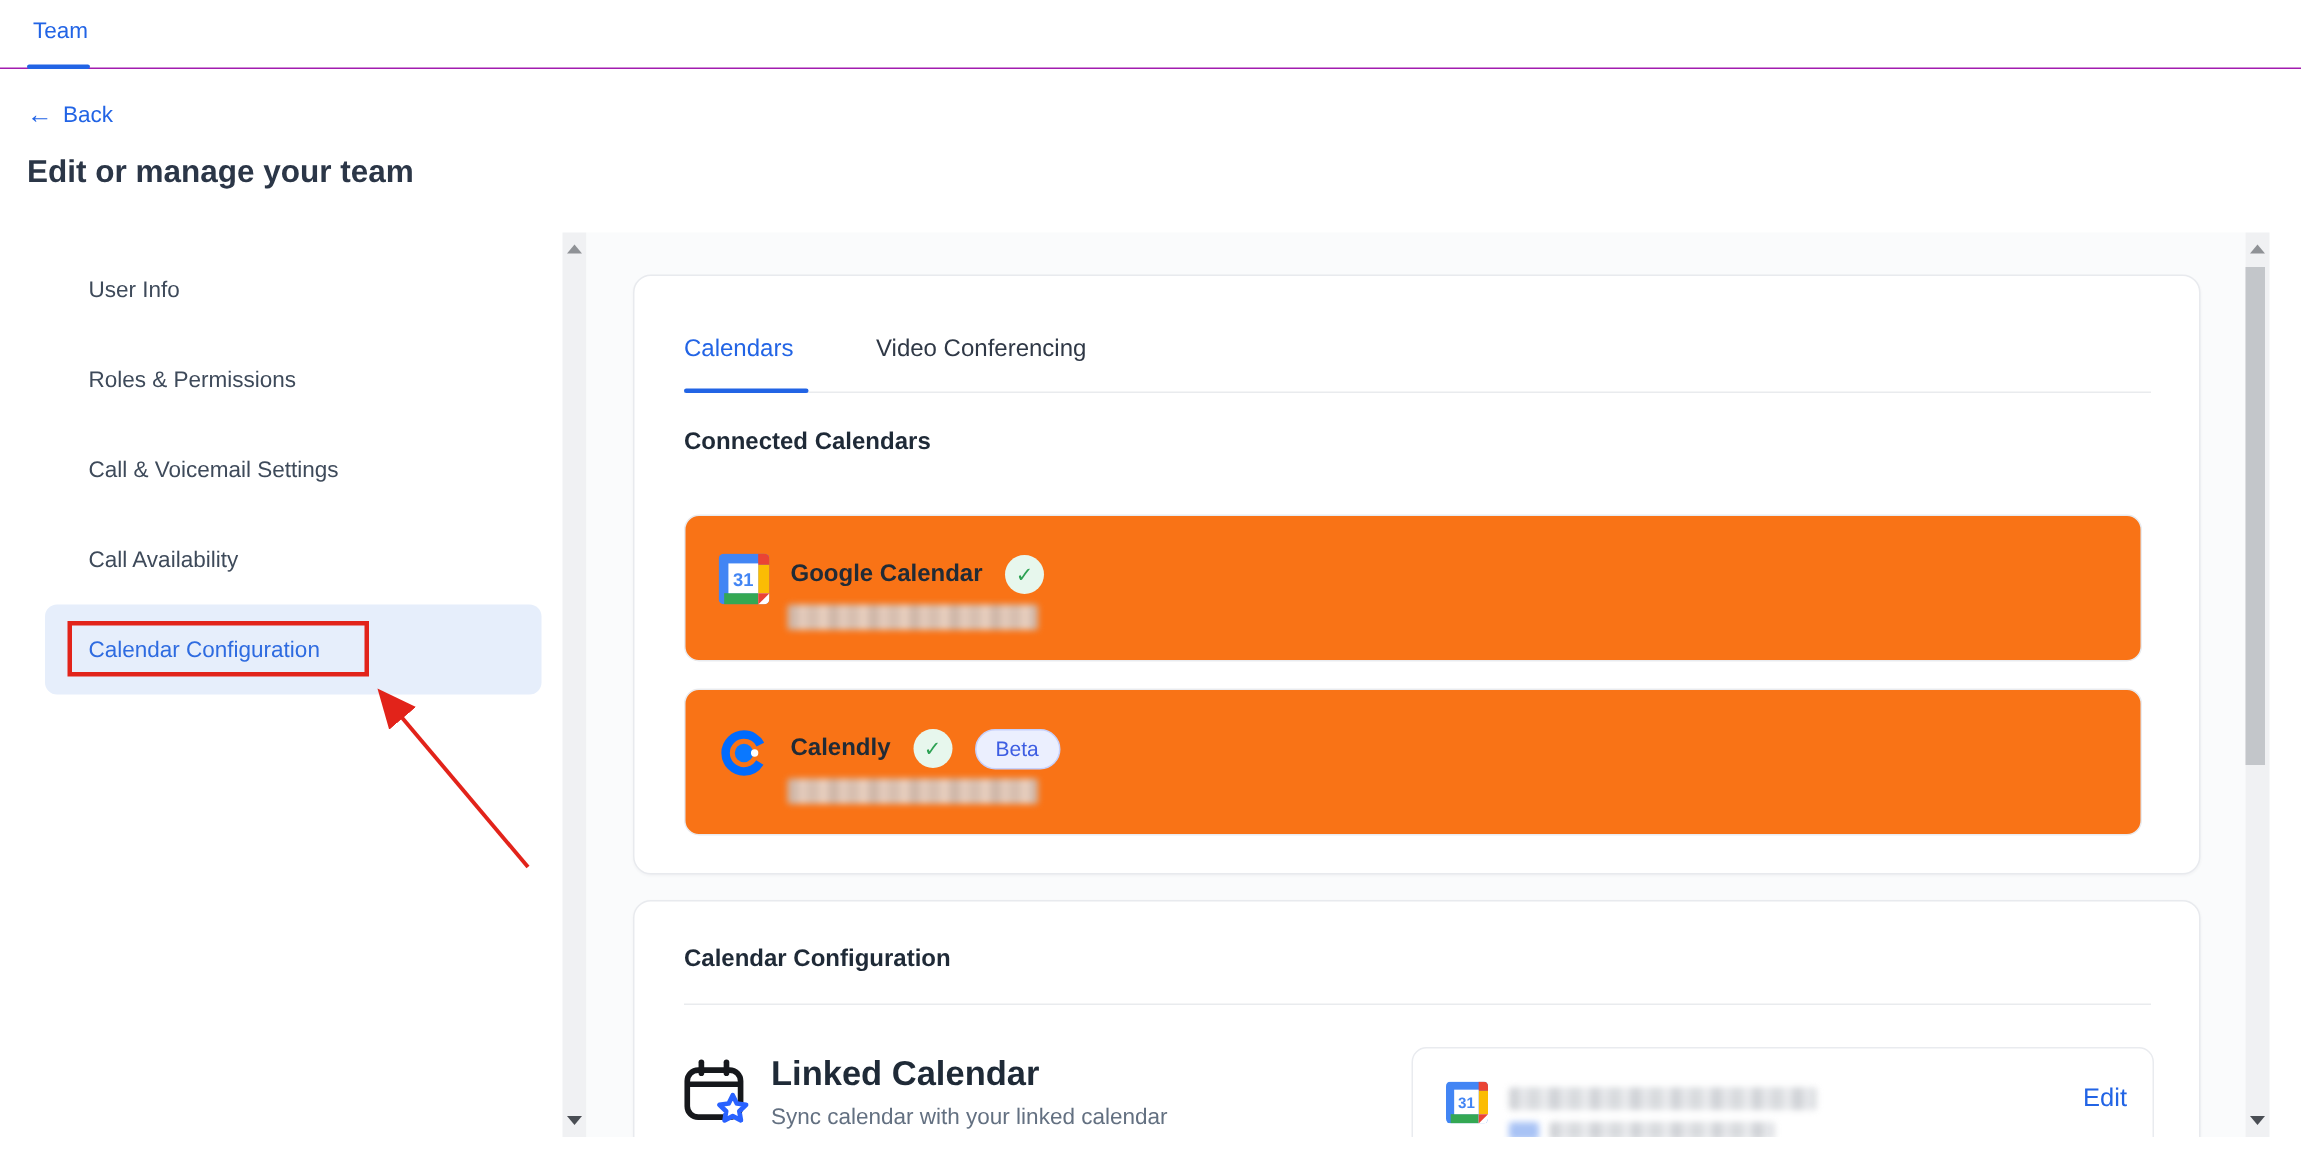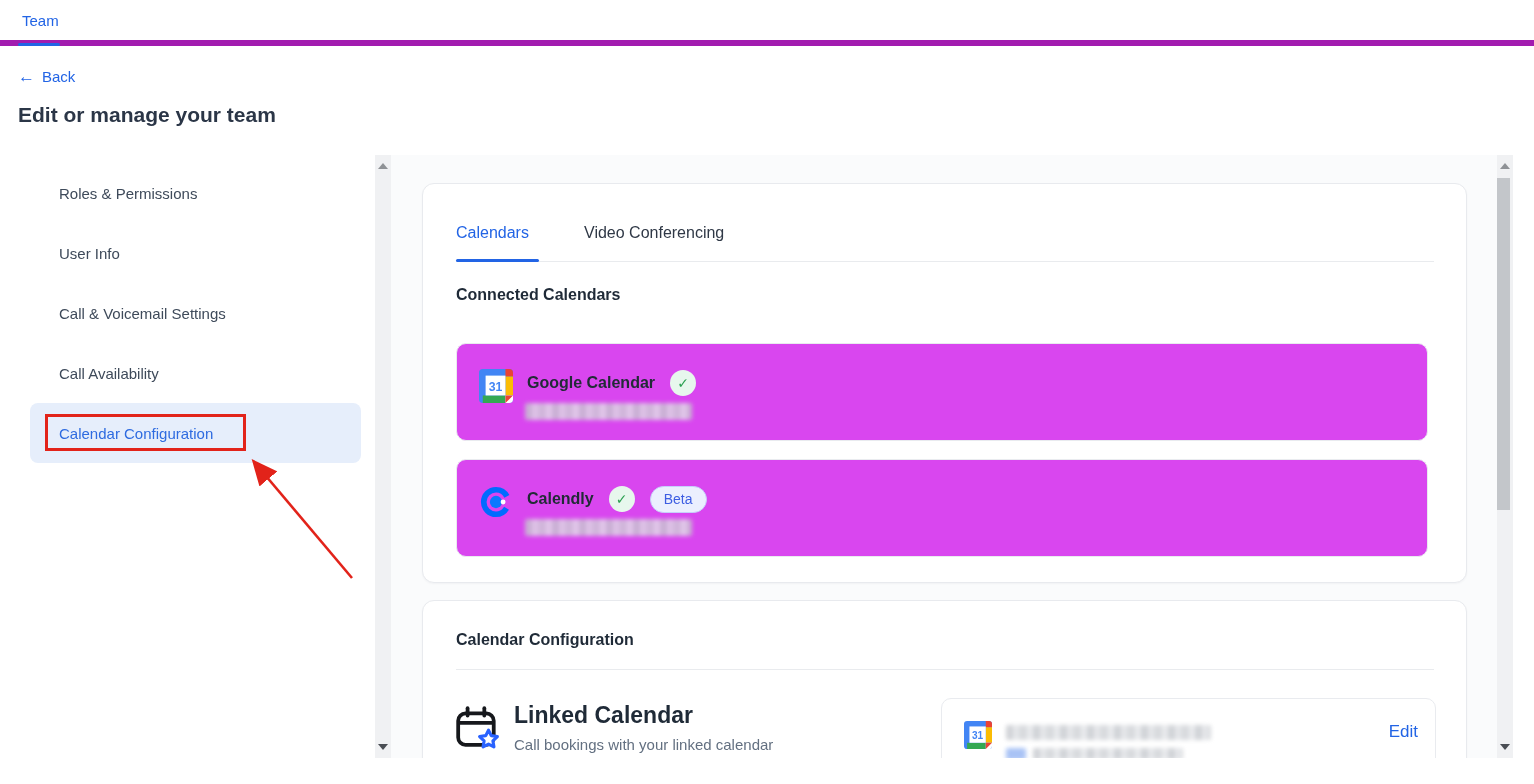--- a/index.html
+++ b/index.html
@@ -1,20 +1,20 @@
 <!DOCTYPE html>
 <html><head>
 <meta charset="utf-8">
 <style>
   * { margin:0; padding:0; box-sizing:border-box; }
   html,body { width:1534px; height:784px; overflow:hidden; background:#fff;
               font-family:"Liberation Sans","DejaVu Sans",sans-serif; color:#2e3a48; }
 
   
-  .topbar { position:absolute; left:0; top:0; width:1534px; height:46px; border-bottom:6px solid #a21caf; background:#fff; }
+  .topbar { position:absolute; left:0; top:0; width:1534px; height:46px; border-bottom:1px solid #a21caf; background:#fff; }
   .top-tab { position:absolute; left:22px; top:12px; font-size:15px; color:#2264e5; cursor:pointer; }
   .top-tab-underline { position:absolute; left:18px; top:43px; width:42px; height:3px; background:#2264e5; border-radius:2px; }
   .back-link { position:absolute; left:18px; top:68px; font-size:15px; color:#2264e5; display:flex; align-items:center; gap:7px; cursor:pointer; }
   .back-arrow { font-size:17px; line-height:1; }
   .page-title { position:absolute; left:18px; top:103px; font-size:21px; font-weight:600; color:#2b3647; }
 
   
   .sidebar { position:absolute; left:0; top:155px; width:375px; height:603px; background:#fff; }
   .nav { position:absolute; left:0; top:8px; width:375px; }
   .nav-item { height:60px; display:flex; align-items:center; margin:0 14px 0 30px; padding-left:29px;
@@ -40,21 +40,21 @@
   .card2 { top:445px; height:330px; }
 
   .tab { position:absolute; top:40px; font-size:16px; cursor:pointer; }
   .tab.active { color:#2264e5; }
   .tab.inactive { color:#2f3846; }
   .tab-underline { position:absolute; left:33px; top:75px; width:83px; height:3px; background:#2264e5; border-radius:2px; }
   .tab-divider { position:absolute; left:33px; right:32px; top:77px; height:1px; background:#e9ebee; }
 
   .section-heading { position:absolute; left:33px; font-size:16px; font-weight:700; color:#1f2a37; }
 
-  .pcard { position:absolute; left:33px; width:972px; height:98px; background:#d946ef; border:1px solid #e9ebef; border-radius:10px; }
+  .pcard { position:absolute; left:33px; width:972px; height:98px; background:#f97316; border:1px solid #e9ebef; border-radius:10px; }
   .pcard-icon { position:absolute; left:22px; top:25px; width:34px; height:34px; }
   .pcard-titlerow { position:absolute; left:70px; top:24px; height:30px; display:flex; align-items:center; gap:15px; }
   .pcard-name { font-size:16px; font-weight:600; color:#212b36; }
   .check-circle { width:26px; height:26px; border-radius:50%; background:#e7f7ed; color:#2ca152; font-size:14px; font-weight:700;
                   display:flex; align-items:center; justify-content:center; }
   .beta-badge { height:27px; padding:0 13px; display:flex; align-items:center; border-radius:14px;
                 background:#ebeffe; border:1px solid #c6d0fb; color:#3d5de2; font-size:14px; }
   .blur-block { border-radius:2px; filter:blur(2px); opacity:.8;
     background:repeating-linear-gradient(90deg,#c6c9ce 0 7px,#dfe1e5 7px 13px,#cfd2d6 13px 21px,#e4e6e9 21px 27px); }
   .pcard-email { position:absolute; left:68px; top:59px; width:167px; height:17px; }
@@ -113,24 +113,24 @@
 </div>
 <div class="back-link">
   <span class="back-arrow">←</span>
   <span>Back</span>
 </div>
 <div class="page-title">Edit or manage your team</div>
 
 <div class="sidebar">
   <div class="nav">
     <div class="nav-item">
+        <span>User Info</span>
+      </div>
+    <div class="nav-item">
         <span>Roles &amp; Permissions</span>
-      </div>
-    <div class="nav-item">
-        <span>User Info</span>
       </div>
     <div class="nav-item">
         <span>Call &amp; Voicemail Settings</span>
       </div>
     <div class="nav-item">
         <span>Call Availability</span>
       </div>
     <div class="nav-item active">
         <span>Calendar Configuration</span>
       </div>
@@ -177,21 +177,21 @@
   </div>
 
   <div class="card card2">
     <div class="section-heading" style="top:30px">Calendar Configuration</div>
     <div class="row-divider"></div>
 
     <svg class="linked-icon" viewBox="0 0 44 44">
         <use href="#calstar"></use>
       </svg>
     <div class="linked-title">Linked Calendar</div>
-    <div class="linked-desc">Call bookings with your linked calendar</div>
+    <div class="linked-desc">Sync calendar with your linked calendar</div>
 
     <div class="linked-card">
       <svg class="gicon" viewBox="0 0 36 36">
           <use href="#gcal"></use>
         </svg>
       <div class="lblur1 blur-block"></div>
       <div class="lrow2">
         <div class="lchip"></div>
         <div class="lbar blur-block"></div>
       </div>

